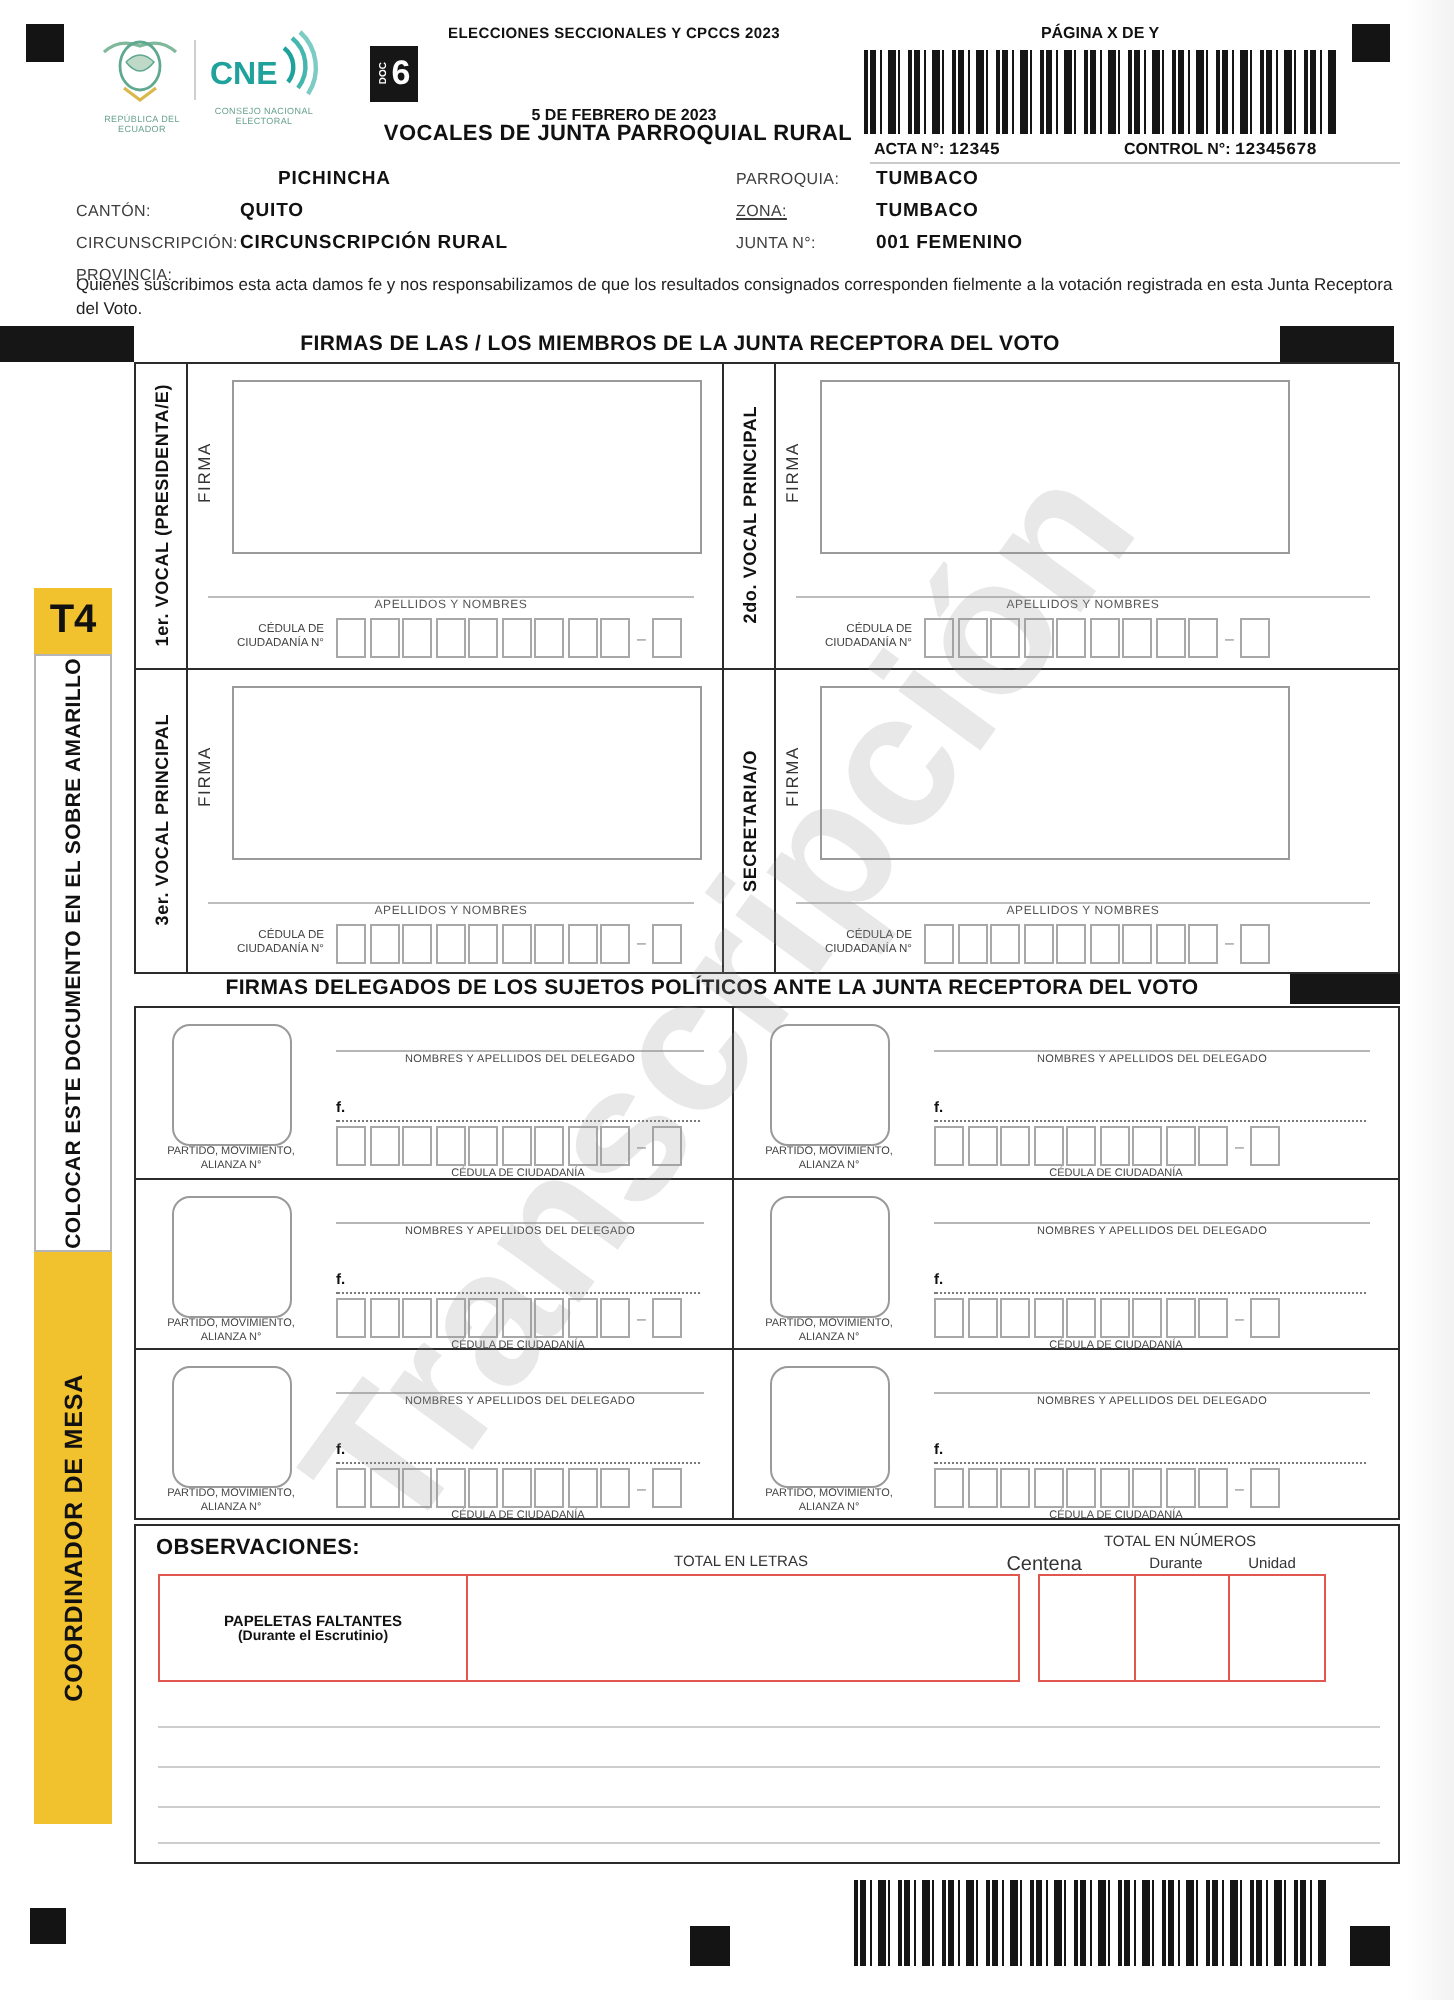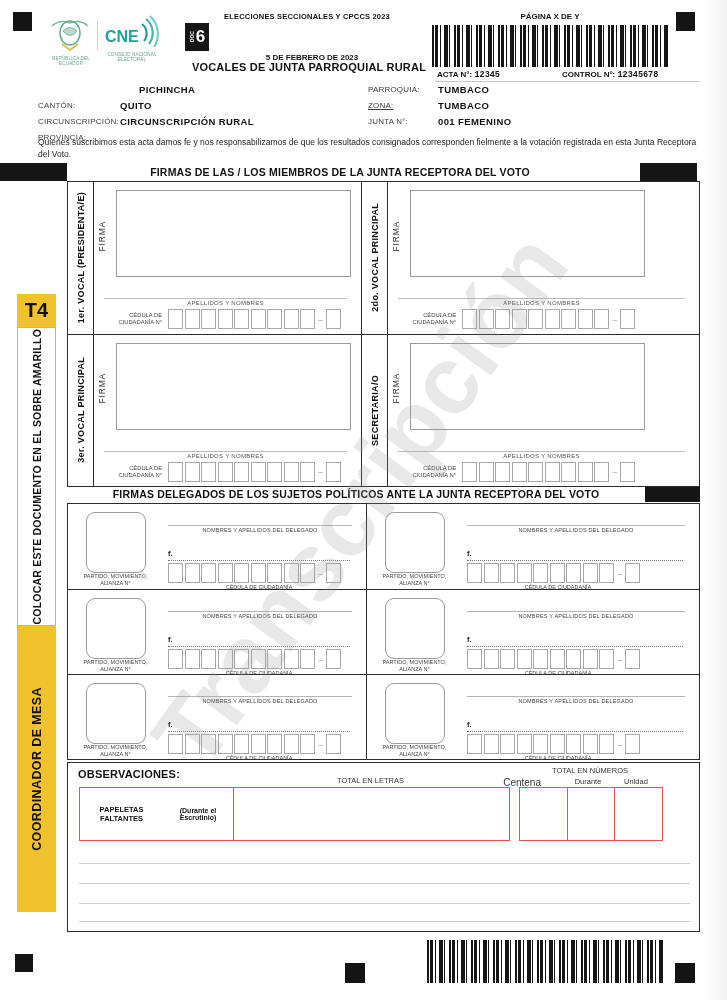--- a/index.html
+++ b/index.html
@@ -400,21 +400,21 @@
 
   <div class="obox">
     <div class="abs" style="left:10px;top:5px;font-size:11px;font-weight:800;letter-spacing:.2px;">OBSERVACIONES:</div>
     <div class="abs" style="left:165px;top:13px;width:275px;text-align:center;font-size:7.5px;color:#333;">TOTAL EN LETRAS</div>
     <div class="abs" style="left:451px;top:3px;width:142px;text-align:center;font-size:7.5px;color:#333;">TOTAL EN NÚMEROS</div>
     <div class="abs" style="left:427px;top:14px;width:46px;text-align:right;font-size:10px;color:#333;">Centena</div>
     <div class="abs" style="left:497px;top:14px;width:46px;text-align:center;font-size:7.5px;color:#333;">Durante</div>
     <div class="abs" style="left:543px;top:14px;width:50px;text-align:center;font-size:7.5px;color:#333;">Unidad</div>
 
     <div class="abs" style="left:11px;top:24px;width:429px;height:52px;border:1.6px solid #E2574D;display:flex;">
-      <div class="redcell center" style="width:154px;border-right:1.6px solid #E2574D;flex-direction:row;text-align:center;">
+      <div class="redcell center" style="width:154px;border-right:1.6px solid #E2574D;flex-direction:column;text-align:center;">
         <div style="font-size:7.5px;font-weight:700;">PAPELETAS FALTANTES</div>
         <div style="font-size:7px;font-weight:700;">(Durante el Escrutinio)</div>
       </div>
       <div class="redcell" style="flex:1;"></div>
     </div>
     <div class="abs" style="left:451px;top:24px;width:142px;height:52px;border:1.6px solid #E2574D;display:flex;">
       <div class="redcell" style="flex:1;border-right:1.6px solid #E2574D;"></div>
       <div class="redcell" style="flex:1;border-right:1.6px solid #E2574D;"></div>
       <div class="redcell" style="flex:1;"></div>
     </div>

